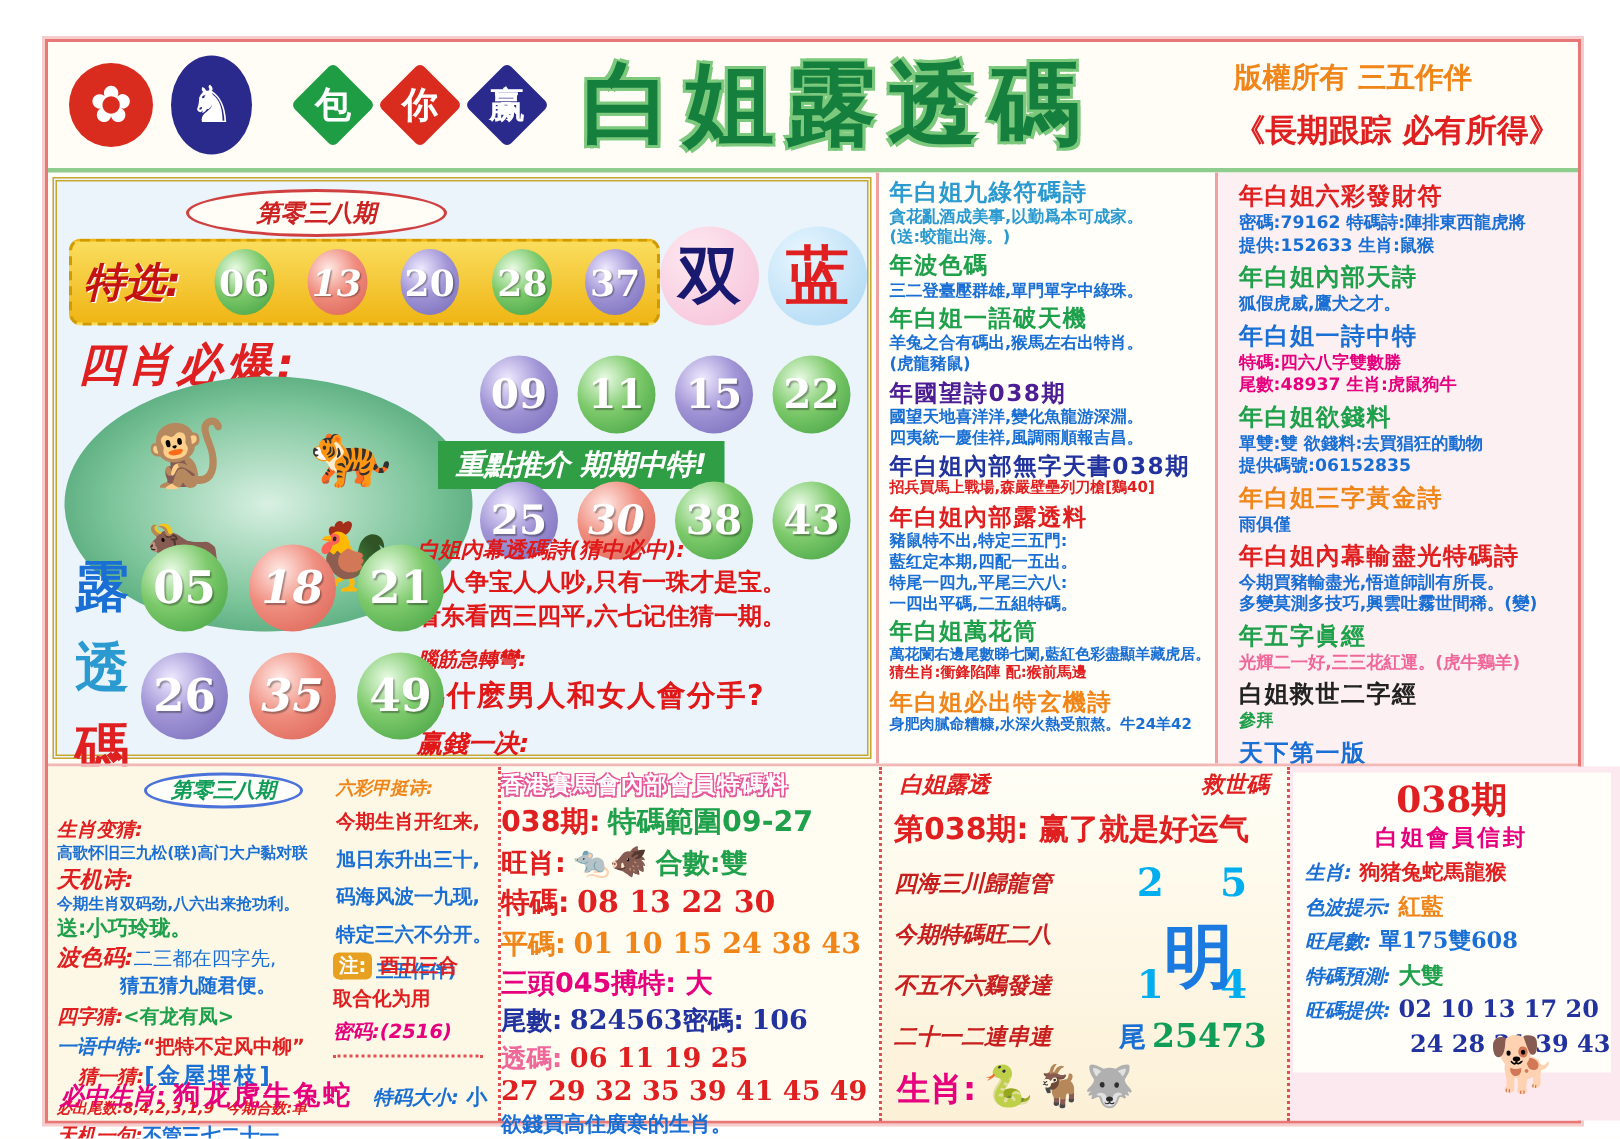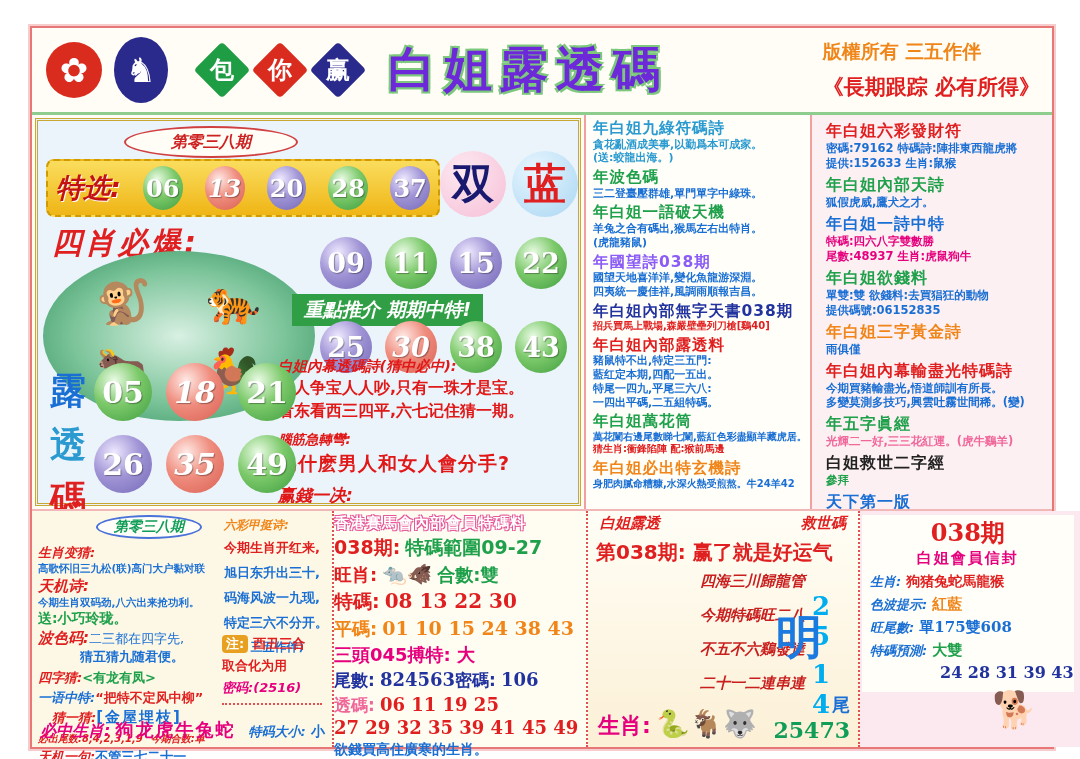--- a/index.html
+++ b/index.html
@@ -11,21 +11,21 @@
   
   .hdr{position:absolute;left:0;top:0;width:100%;height:84px;display:flex;align-items:center;}
   .logo-flower{width:56px;height:56px;border-radius:50%;background:#d92b1e;color:#fff;
                font-size:34px;display:flex;align-items:center;justify-content:center;margin-left:14px;flex:0 0 auto;}
   .logo-club{width:54px;height:66px;border-radius:50%;background:#2a2a8c;color:#fff;
              font-size:34px;display:flex;align-items:center;justify-content:center;margin-left:12px;flex:0 0 auto;}
   .diamonds{display:flex;gap:18px;margin-left:34px;}
   .diamond{width:40px;height:40px;transform:rotate(45deg);display:flex;align-items:center;justify-content:center;border-radius:4px;}
   .diamond span{transform:rotate(-45deg);color:#fff;font-weight:bold;font-size:24px;}
   .d-green{background:#1f9d44}.d-red{background:#d92b1e}.d-blue{background:#2a2a8c}
-  .main-title{font-size:48px;font-weight:bold;color:#6d28d9;letter-spacing:8px;margin-left:30px;white-space:nowrap;
+  .main-title{font-size:60px;font-weight:bold;color:#15803d;letter-spacing:8px;margin-left:30px;white-space:nowrap;
     text-shadow:-2px -2px 0 #7cc87c,2px -2px 0 #7cc87c,-2px 2px 0 #7cc87c,2px 2px 0 #7cc87c,0 0 3px #fff;}
   .hdr-right{margin-left:auto;margin-right:12px;text-align:left;}
   .copyright{color:#f08519;font-weight:bold;font-size:19px;}
   .slogan{color:#e02020;font-weight:bold;font-size:21px;margin-top:8px;}
 
   
   .main{position:absolute;left:0;top:84px;width:100%;height:397px;border-top:3px solid #8fcd8f;display:flex;box-sizing:border-box;}
   .panel{width:546px;flex:0 0 auto;background:#ecf4fb;border:3px double #c8a830;margin:3px;position:relative;box-sizing:border-box;}
   .midcol{width:228px;flex:0 0 auto;border-left:2px solid #f0a0a0;border-right:2px solid #f0a0a0;
           background:#fffef8;padding:4px 2px 0 7px;box-sizing:border-box;}
@@ -73,21 +73,21 @@
   
   .msec{margin-bottom:3px;}
   .mtitle{font-size:15.5px;font-weight:bold;line-height:1.2;letter-spacing:1px;}
   .mline{font-size:11px;font-weight:bold;line-height:1.25;}
   .mline.sm{font-size:10px;}
   .rsec{margin-bottom:4px;}
   .rtitle{font-size:16px;font-weight:bold;line-height:1.25;letter-spacing:1px;}
   .rline{font-size:11.5px;font-weight:bold;line-height:1.3;}
   .u{text-decoration:underline;}
 
-  .c-red{color:#e02020}.c-crimson{color:#8b5cf6}.c-blue{color:#1a6fd4}.c-teal{color:#2a9ad0}
+  .c-red{color:#e02020}.c-crimson{color:#4c1d95}.c-blue{color:#1a6fd4}.c-teal{color:#2a9ad0}
   .c-green{color:#1fa04b}.c-orange{color:#f08519}.c-navy{color:#22339f}.c-pink{color:#f0679a}
   .c-magenta{color:#e6007e}.c-black{color:#222}.c-dgreen{color:#0f9d58}
 
   
   .bottom{position:absolute;left:0;top:481px;width:100%;height:238px;border-top:2px solid #f2b8b8;display:flex;box-sizing:border-box;}
   .bsec1{width:300px;flex:0 0 auto;background:#fdf8e6;position:relative;padding:4px 6px;box-sizing:border-box;}
   .bsec2{width:256px;flex:0 0 auto;border-left:2px dotted #e05050;border-right:2px dotted #e05050;
          background:#fffdf2;text-align:left;padding-top:3px;box-sizing:border-box;}
   .bsec3{width:272px;flex:0 0 auto;border-right:2px dotted #e05050;background:linear-gradient(#fffef6,#fcf0d6);
          position:relative;padding:3px 8px;box-sizing:border-box;}
@@ -104,21 +104,21 @@
   .note-tag{display:inline-block;background:#e8a020;color:#fff;font-weight:bold;font-size:13px;border-radius:4px;padding:0 4px;}
   .b1-bottom{position:absolute;left:8px;bottom:5px;white-space:nowrap;}
   .dotline{border-top:2px dotted #e05050;margin-top:6px;width:100px;}
 
   
   .b2 div{white-space:nowrap;}
   .num{font-family:"DejaVu Serif",serif;}
 
   
   .b3-hdr{display:flex;justify-content:space-between;padding:0 4px;}
-  .b3-row{display:flex;align-items:flex-end;height:34px;flex-direction:column;}
+  .b3-row{display:flex;align-items:center;height:34px;}
   .b3-poem{width:150px;font-weight:bold;font-size:15px;color:#c81e1e;font-style:italic;white-space:nowrap;}
   .b3-num{font-size:26px;font-weight:bold;color:#00aeef;font-family:"DejaVu Serif",serif;width:58px;text-align:center;}
   .b3-big{position:absolute;right:36px;top:96px;font-size:46px;font-weight:bold;color:#1a7ae0;}
   .b3-sx{position:absolute;left:10px;bottom:6px;white-space:nowrap;}
 
   
   .b4-box{background:#fffef8;margin:4px 8px 0 2px;padding:2px 0 10px;text-align:center;}
   .b4-line{text-align:left;padding-left:8px;margin-top:3px;white-space:nowrap;}
   .b4-dog{position:absolute;right:44px;bottom:16px;font-size:36px;}
 </style>
@@ -384,18 +384,19 @@
     </div>
 
     <div class="bsec4">
       <div class="b4-box">
         <div class="c-red num" style="font-size:24px;font-weight:bold">038期</div>
         <div class="c-magenta" style="font-size:15px;font-weight:bold;letter-spacing:2px">白姐會員信封</div>
         <div class="b4-line"><span class="lbl c-blue" style="font-size:13px">生肖:</span> <span class="c-red" style="font-size:14px;font-weight:bold">狗猪兔蛇馬龍猴</span></div>
         <div class="b4-line"><span class="lbl c-blue" style="font-size:13px">色波提示:</span> <span class="c-orange" style="font-size:15px;font-weight:bold">紅藍</span></div>
         <div class="b4-line"><span class="lbl c-blue" style="font-size:13px">旺尾數:</span> <span class="c-blue num" style="font-size:15px;font-weight:bold">單175雙608</span></div>
         <div class="b4-line"><span class="lbl c-blue" style="font-size:13px">特碼預測:</span> <span class="c-green" style="font-size:15px;font-weight:bold">大雙</span></div>
+        <div class="b4-line"><span class="lbl c-blue" style="font-size:13px">旺碼提供:</span> <span class="c-navy num" style="font-size:16px;font-weight:bold">02 10 13 17 20</span></div>
         <div class="b4-line" style="padding-left:78px"><span class="c-navy num" style="font-size:16px;font-weight:bold">24 28 31 39 43</span></div>
       </div>
       <div class="b4-dog">🐕</div>
     </div>
   </div>
 </div>
 
 </body></html>

